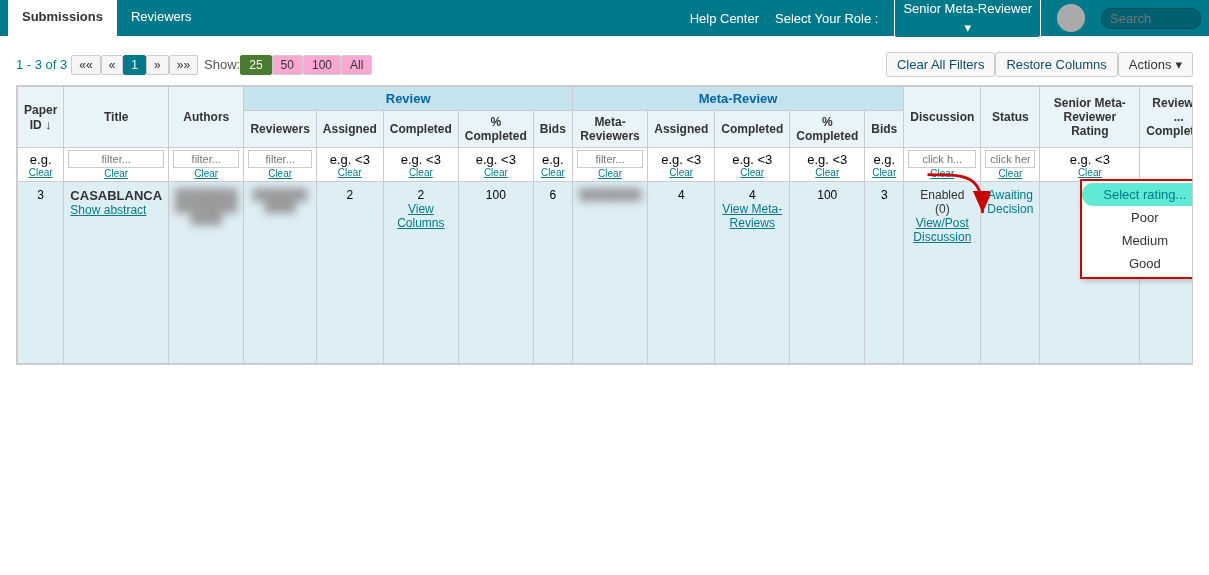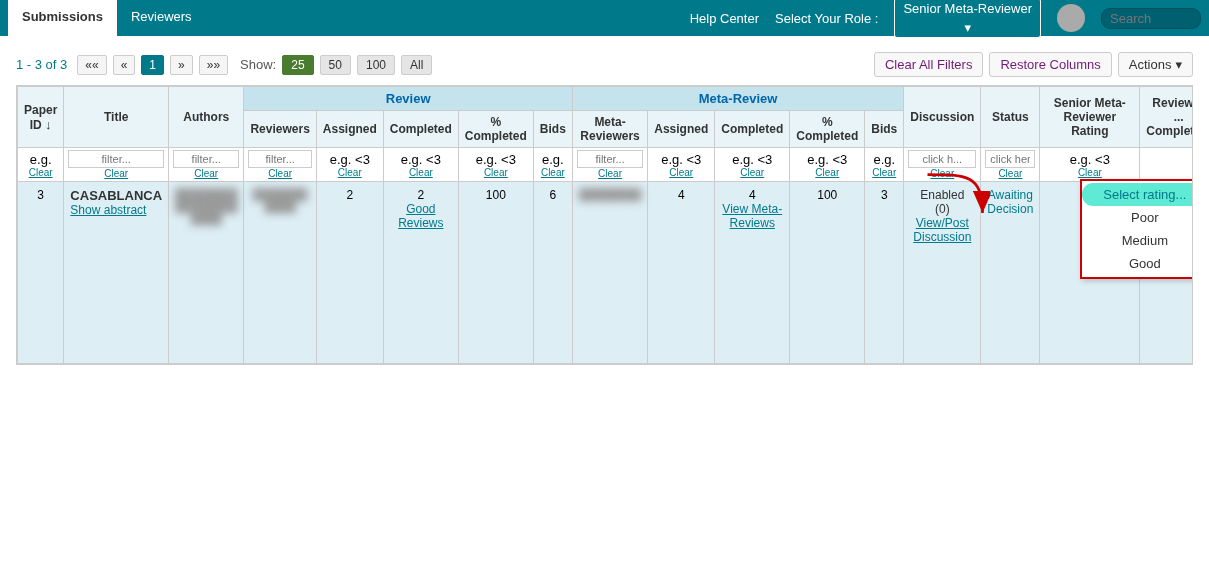--- a/index.html
+++ b/index.html
@@ -82,21 +82,20 @@
       font-size: 13px;
       margin-bottom: 10px;
     }
     .tip-text span { text-decoration: underline; color: #555; }
 
     
     .toolbar {
       display: flex;
       align-items: center;
       margin-bottom: 8px;
-      gap: 6px;
       flex-wrap: wrap;
     }
     .pagination-info {
       color: #007a8a;
       font-size: 13px;
       margin-right: 4px;
     }
     .pag-btn {
       border: 1px solid #ccc;
       background: #f5f5f5;
@@ -107,40 +106,40 @@
       border-radius: 2px;
     }
     .pag-btn.active-page {
       background: #007a8a;
       color: #fff;
       border-color: #007a8a;
     }
     .show-label { color: #555; margin-left: 6px; }
     .show-btn {
       border: 1px solid #ccc;
-      background: #e5e5e5;
+      background: #f9a8d4;
       padding: 2px 8px;
       cursor: pointer;
       font-size: 12px;
       color: #333;
       border-radius: 2px;
     }
     .show-btn.active {
       background: #4a7c2f;
       color: #fff;
       border-color: #4a7c2f;
     }
     .spacer { flex: 1; }
     .action-btn {
       border: 1px solid #ccc;
       background: #f8f8f8;
       padding: 4px 10px;
       cursor: pointer;
       font-size: 13px;
-      color: #701a75;
+      color: #0c4a6e;
       border-radius: 3px;
     }
     .actions-btn {
       border: 1px solid #ccc;
       background: #f8f8f8;
       padding: 4px 10px;
       cursor: pointer;
       font-size: 13px;
       color: #333;
       border-radius: 3px;
@@ -437,21 +436,21 @@
           </td>
           <td>
             <div class="blurred">████████<br>████████<br>████</div>
           </td>
           <td>
             <div class="blurred">███████<br>████</div>
           </td>
           <td>2</td>
           <td>
             2<br>
-            <a class="status-link">Good Reviews</a>
+            <a class="status-link">View Columns</a>
           </td>
           <td>100</td>
           <td>6</td>
           <td>
             <div class="blurred">████████</div>
           </td>
           <td>4</td>
           <td>
             4<br>
             <a class="status-link">View Meta-Reviews</a>

